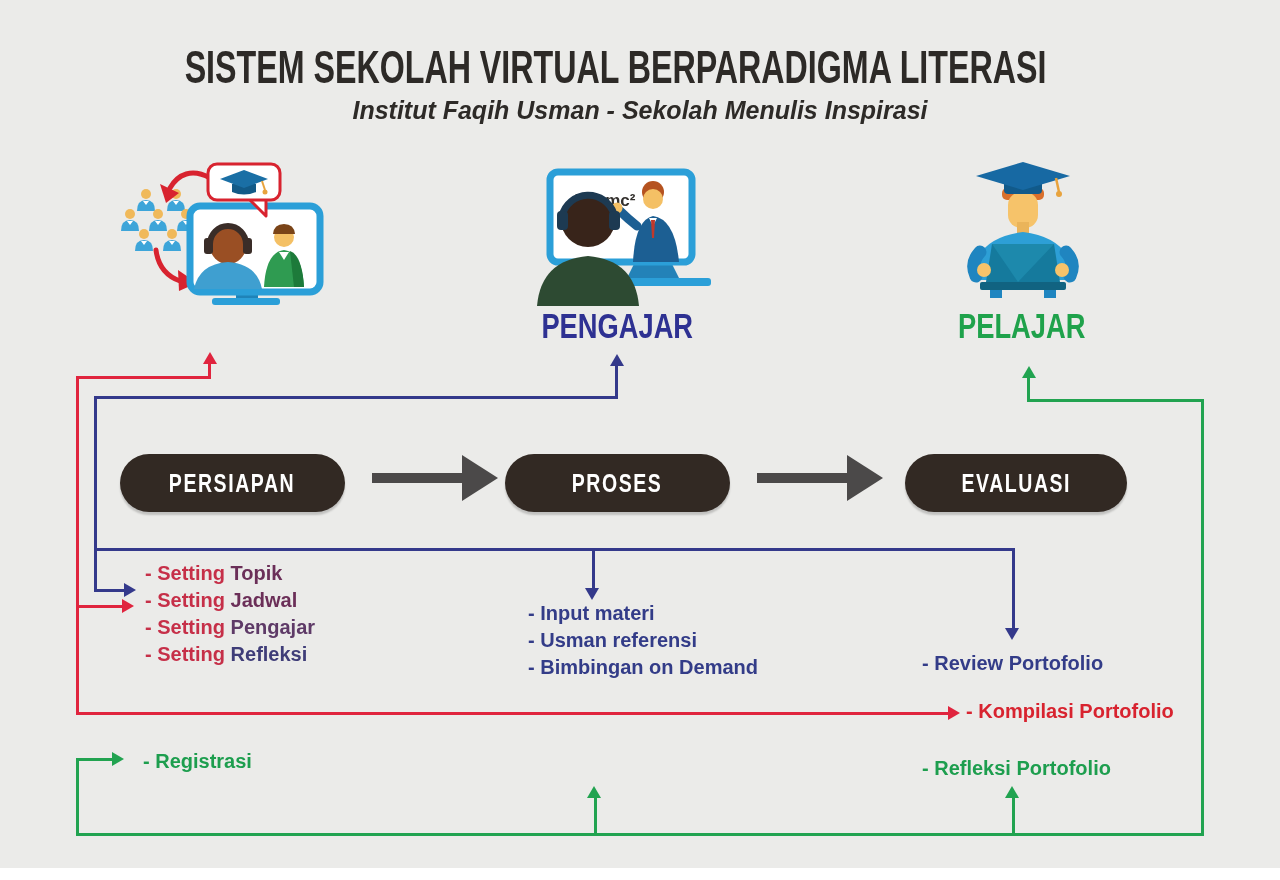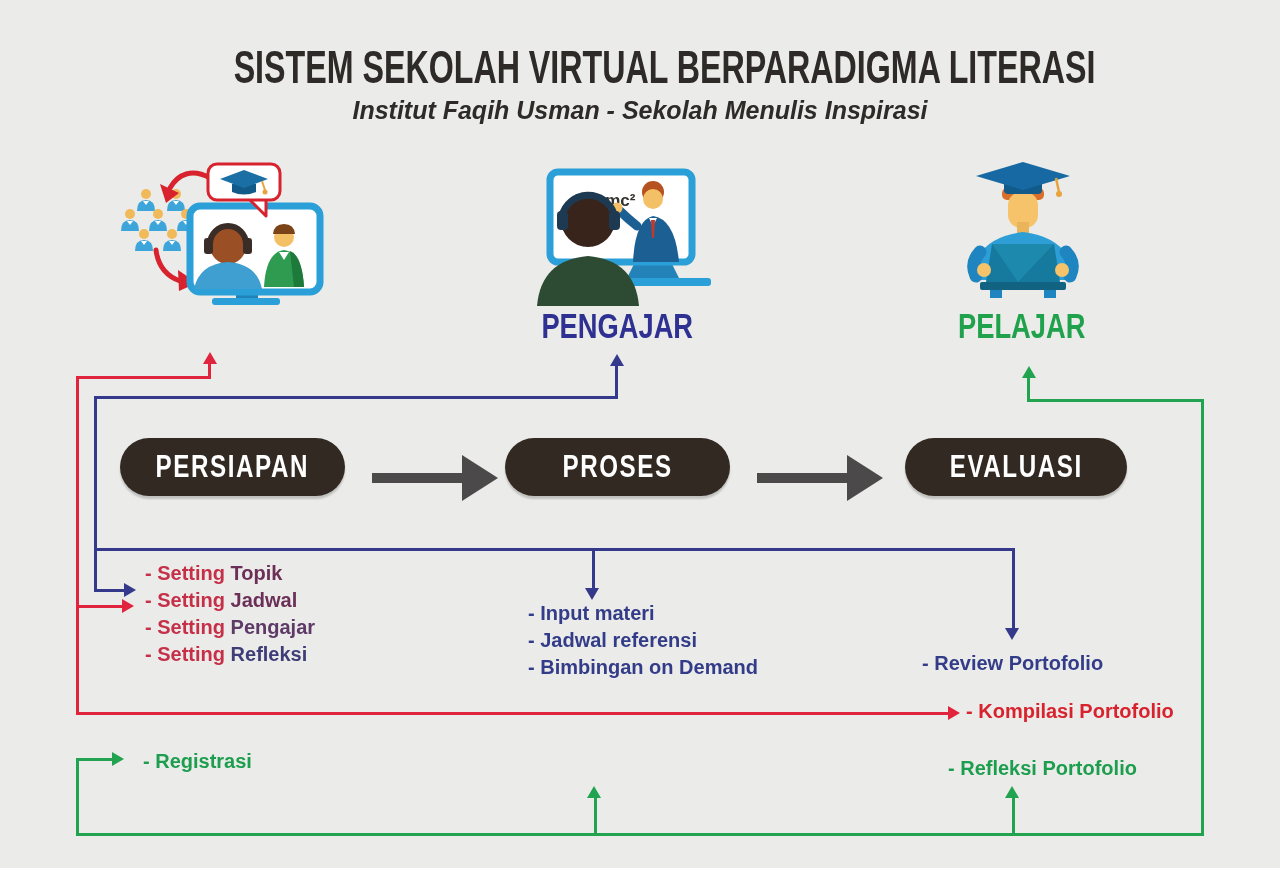--- a/index.html
+++ b/index.html
@@ -1,32 +1,32 @@
 <!DOCTYPE html>
 <html><head>
 <meta charset="utf-8">
 <style>
   html,body{margin:0;padding:0;background:#ddd;}
   .canvas{position:relative;width:1280px;height:880px;background:#ebebe9;overflow:hidden;
           font-family:"Liberation Sans",sans-serif;}
   .condensed{display:inline-block;transform:scaleX(0.70);transform-origin:center;white-space:nowrap;}
   .condensed2{display:inline-block;transform:scaleX(0.78);transform-origin:center;white-space:nowrap;}
 
-  .title{position:absolute;left:0;top:40px;width:1280px;text-align:right;
+  .title{position:absolute;left:0;top:40px;width:1280px;text-align:left;
          font-size:46px;font-weight:700;color:#2d2a27;}
   .subtitle{position:absolute;left:0;top:96px;width:1280px;text-align:center;
             font-size:25px;font-style:italic;font-weight:700;color:#2d2a27;}
 
   .actor-label{position:absolute;top:306px;width:220px;text-align:center;
                font-size:35px;font-weight:700;}
   .lab-red{color:#d8232f;} .lab-navy{color:#2e3192;} .lab-green:{} .lab-green{color:#1fa24b;}
 
-  .pill{position:absolute;top:438px;height:58px;background:#322923;border-radius:29px;
+  .pill{position:absolute;top:454px;height:58px;background:#322923;border-radius:29px;
         color:#fff;display:flex;align-items:center;justify-content:center;
-        font-size:31px;font-weight:700;letter-spacing:2px;box-shadow:0 3px 2px rgba(0,0,0,0.18);}
+        font-size:25px;font-weight:700;letter-spacing:2px;box-shadow:0 3px 2px rgba(0,0,0,0.18);}
 
   .flow-bar{position:absolute;top:473px;height:10px;background:#4b4949;}
   .flow-head{position:absolute;top:455px;width:0;height:0;
              border-top:23px solid transparent;border-bottom:23px solid transparent;
              border-left:36px solid #4b4949;}
 
   .hline{position:absolute;height:3px;}
   .vline{position:absolute;width:3px;}
   .red{background:#e0243e;color:#e0243e;}
   .navy{background:#34398b;color:#34398b;}
@@ -244,24 +244,24 @@
 
   <div class="task" style="left:145px;top:560px;">
     <div><span class="t-red">- Setting</span> <span class="w-plum">Topik</span></div>
     <div><span class="t-red">- Setting</span> <span class="w-plum">Jadwal</span></div>
     <div><span class="t-red">- Setting</span> <span class="w-purple">Pengajar</span></div>
     <div><span class="t-red">- Setting</span> <span class="w-indigo">Refleksi</span></div>
   </div>
 
   <div class="task t-navy" style="left:528px;top:600px;">
     <div>- Input materi</div>
-    <div>- Jadwal referensi</div>
+    <div>- Usman referensi</div>
     <div>- Bimbingan on Demand</div>
   </div>
 
 
   <div class="task t-navy" style="left:922px;top:650px;">- Review Portofolio</div>
   <div class="task t-red" style="left:966px;top:698px;color:#d8232f;">- Kompilasi Portofolio</div>
-  <div class="task t-green" style="left:948px;top:755px;">- Refleksi Portofolio</div>
+  <div class="task t-green" style="left:922px;top:755px;">- Refleksi Portofolio</div>
   <div class="task t-green" style="left:143px;top:748px;">- Registrasi</div>
 
   <div class="bottom-strip"></div>
 </div>
 
 </body></html>

